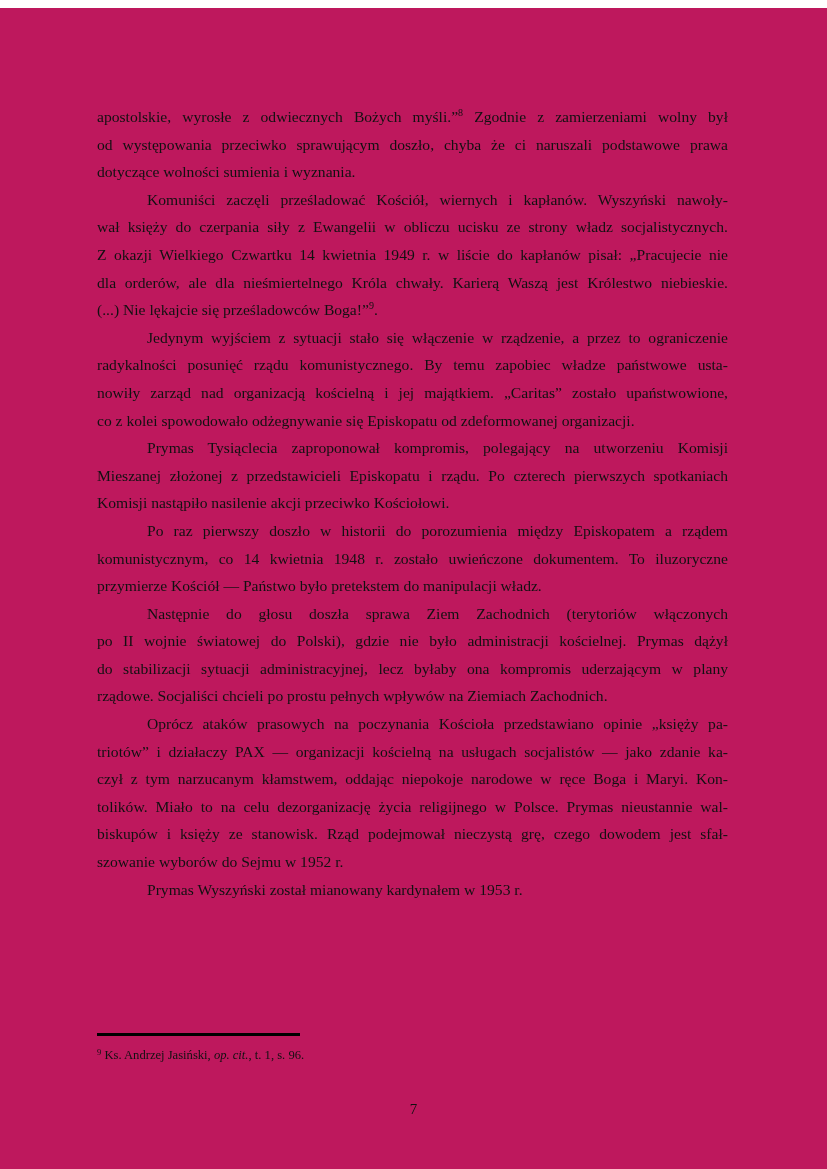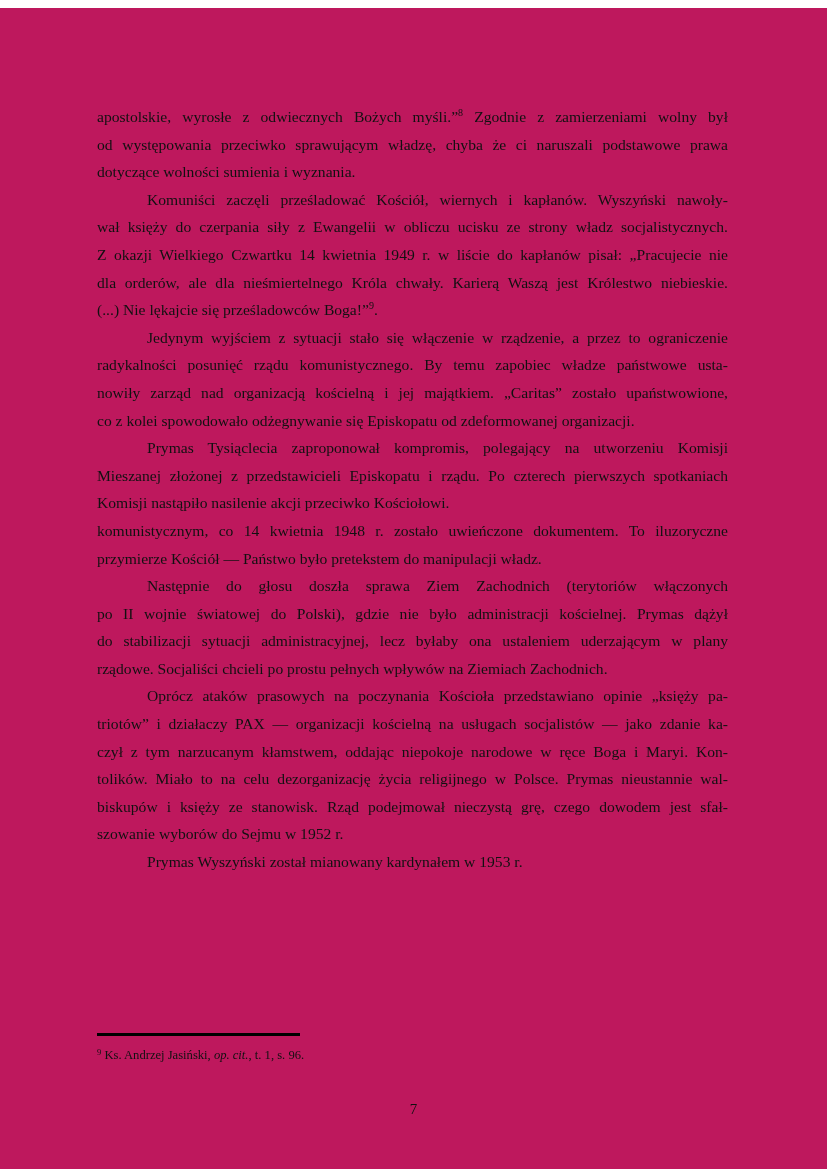--- a/index.html
+++ b/index.html
@@ -80,44 +80,45 @@
     }
   </style>
 </head>
 <body>
 
 <div class="page">
 
   <div class="body-text">
 
     <span class="line"><span>apostolskie, wyrosłe z odwiecznych Bożych myśli.”</span><sup class="fnref">8</sup><span> Zgodnie z zamierzeniami wolny był</span></span>
-    <span class="line">od występowania przeciwko sprawującym władzę, chyba  że ci naruszali podstawowe prawa</span>
+    <span class="line">od występowania przeciwko sprawującym doszło, chyba  że ci naruszali podstawowe prawa</span>
     <span class="line last">dotyczące wolności sumienia i wyznania.</span>
 
     <span class="line indent">Komuniści zaczęli prześladować Kościół, wiernych i kapłanów. Wyszyński nawoły-</span>
     <span class="line">wał księży do czerpania siły z Ewangelii w obliczu ucisku ze strony władz socjalistycznych.</span>
     <span class="line">Z okazji Wielkiego Czwartku 14 kwietnia 1949 r. w liście do kapłanów pisał: „Pracujecie nie</span>
     <span class="line">dla orderów, ale dla nieśmiertelnego Króla chwały. Karierą Waszą jest Królestwo niebieskie.</span>
     <span class="line last"><span>(...) Nie lękajcie się prześladowców Boga!”</span><sup class="fnref">9</sup><span>.</span></span>
 
     <span class="line indent">Jedynym wyjściem z sytuacji stało się włączenie w rządzenie, a przez to ograniczenie</span>
     <span class="line">radykalności posunięć rządu komunistycznego. By temu zapobiec władze państwowe usta-</span>
     <span class="line">nowiły zarząd nad organizacją kościelną i jej majątkiem. „Caritas” zostało upaństwowione,</span>
     <span class="line last">co z kolei spowodowało odżegnywanie się Episkopatu od zdeformowanej organizacji.</span>
 
     <span class="line indent">Prymas Tysiąclecia zaproponował kompromis, polegający na utworzeniu Komisji</span>
     <span class="line">Mieszanej złożonej z przedstawicieli Episkopatu i rządu.  Po czterech pierwszych spotkaniach</span>
     <span class="line last">Komisji nastąpiło nasilenie akcji przeciwko Kościołowi.</span>
 
+    <span class="line indent">Po raz pierwszy doszło w historii do porozumienia między Episkopatem a rządem</span>
     <span class="line">komunistycznym, co 14 kwietnia 1948 r. zostało uwieńczone dokumentem. To iluzoryczne</span>
     <span class="line last">przymierze Kościół — Państwo było pretekstem do manipulacji władz.</span>
 
     <span class="line indent">Następnie do głosu doszła sprawa Ziem Zachodnich (terytoriów włączonych</span>
     <span class="line">po II wojnie światowej do Polski), gdzie nie było administracji kościelnej. Prymas dążył</span>
-    <span class="line">do stabilizacji sytuacji administracyjnej, lecz byłaby ona ustaleniem uderzającym w plany</span>
+    <span class="line">do stabilizacji sytuacji administracyjnej, lecz byłaby ona kompromis uderzającym w plany</span>
     <span class="line last">rządowe. Socjaliści chcieli po prostu pełnych wpływów na Ziemiach Zachodnich.</span>
 
     <span class="line indent">Oprócz ataków prasowych na poczynania Kościoła przedstawiano opinie „księży pa-</span>
     <span class="line">triotów” i działaczy PAX — organizacji kościelną na usługach socjalistów — jako zdanie ka-</span>
     <span class="line">czył z tym narzucanym kłamstwem, oddając niepokoje narodowe w ręce Boga i Maryi. Kon-</span>
     <span class="line">tolików. Miało to na celu dezorganizację życia religijnego w Polsce. Prymas nieustannie wal-</span>
     <span class="line">biskupów i księży ze stanowisk. Rząd podejmował nieczystą grę, czego dowodem jest sfał-</span>
     <span class="line last">szowanie wyborów do Sejmu w 1952 r.</span>
 
     <span class="line indent last">Prymas Wyszyński został mianowany kardynałem w 1953 r.</span>

